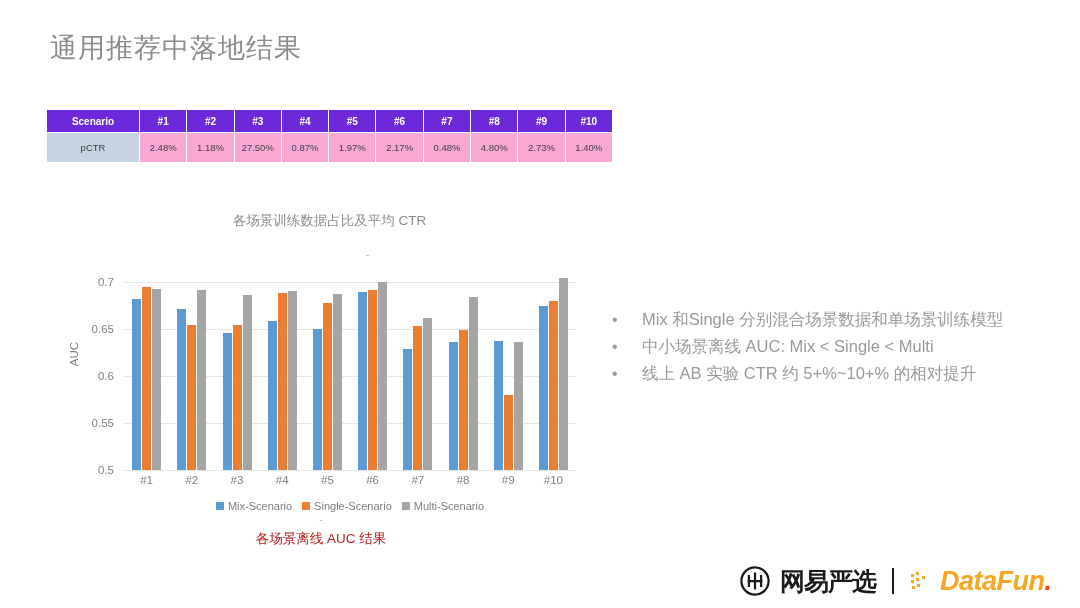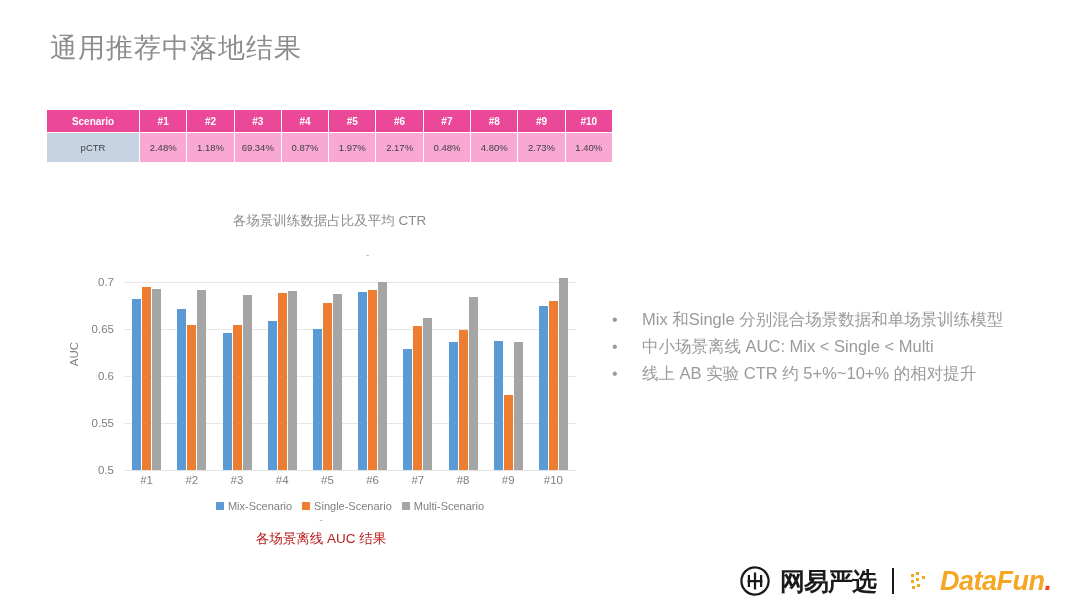--- a/index.html
+++ b/index.html
@@ -40,21 +40,21 @@
   #scenario-table th,
   #scenario-table td {
     border: 1px solid #ffffff;
     text-align: center;
     font-size: 9.5px;
     padding: 0;
     height: 25px;
     color: #404040;
   }
   #scenario-table thead th {
-    background: #ec4899;
+    background: #6d28d9;
     color: #ffffff;
     font-weight: bold;
     font-size: 10px;
     height: 22px;
   }
   #scenario-table thead th:first-child { font-size: 10px; }
   #scenario-table tbody tr.row-pctr td { background: #f9a8d4; }
   #scenario-table tbody tr.row-pct td  { background: #e9eef4; }
   #scenario-table td.rowhead,
   #scenario-table th.rowhead { width: 92px; }
@@ -293,21 +293,21 @@
       <th>#8</th>
       <th>#9</th>
       <th>#10</th>
     </tr>
   </thead>
   <tbody>
     <tr class="row-pctr">
       <td class="rowhead">pCTR</td>
       <td>2.48%</td>
       <td>1.18%</td>
-      <td>69.34%</td>
+      <td>27.50%</td>
       <td>0.87%</td>
       <td>1.97%</td>
       <td>2.17%</td>
       <td>0.48%</td>
       <td>4.80%</td>
       <td>2.73%</td>
       <td>1.40%</td>
     </tr>
   </tbody>
 </table>

